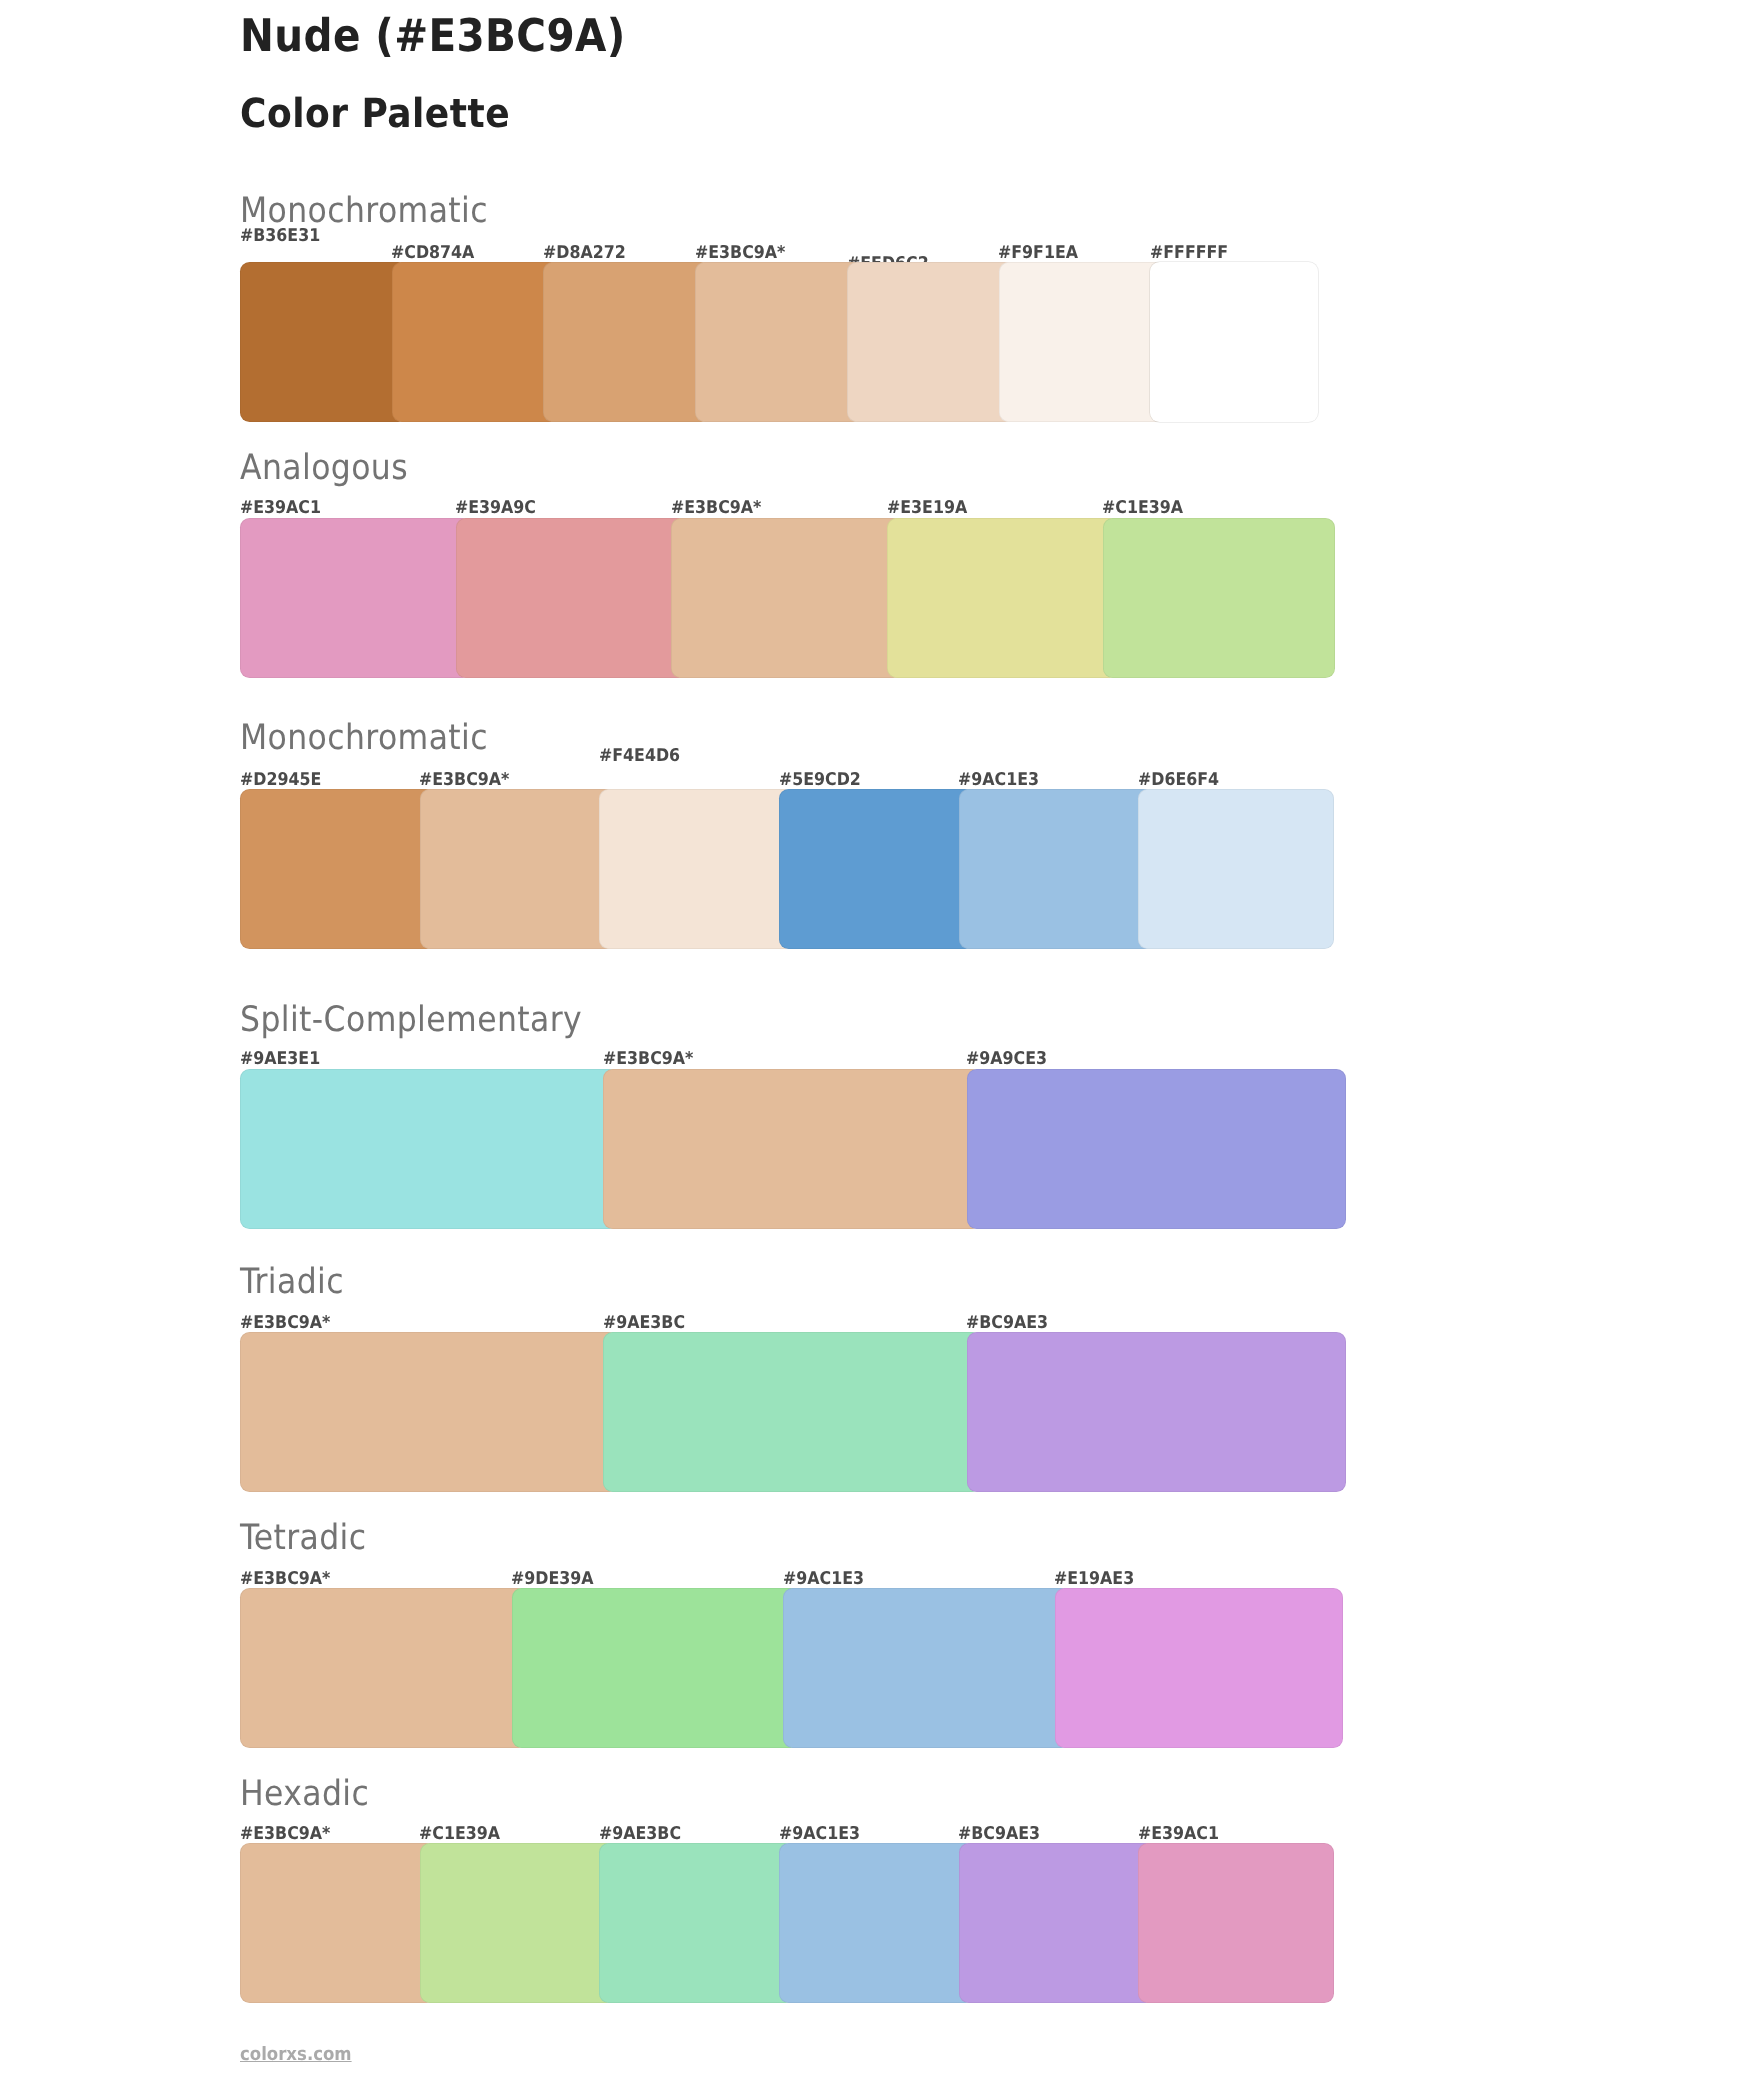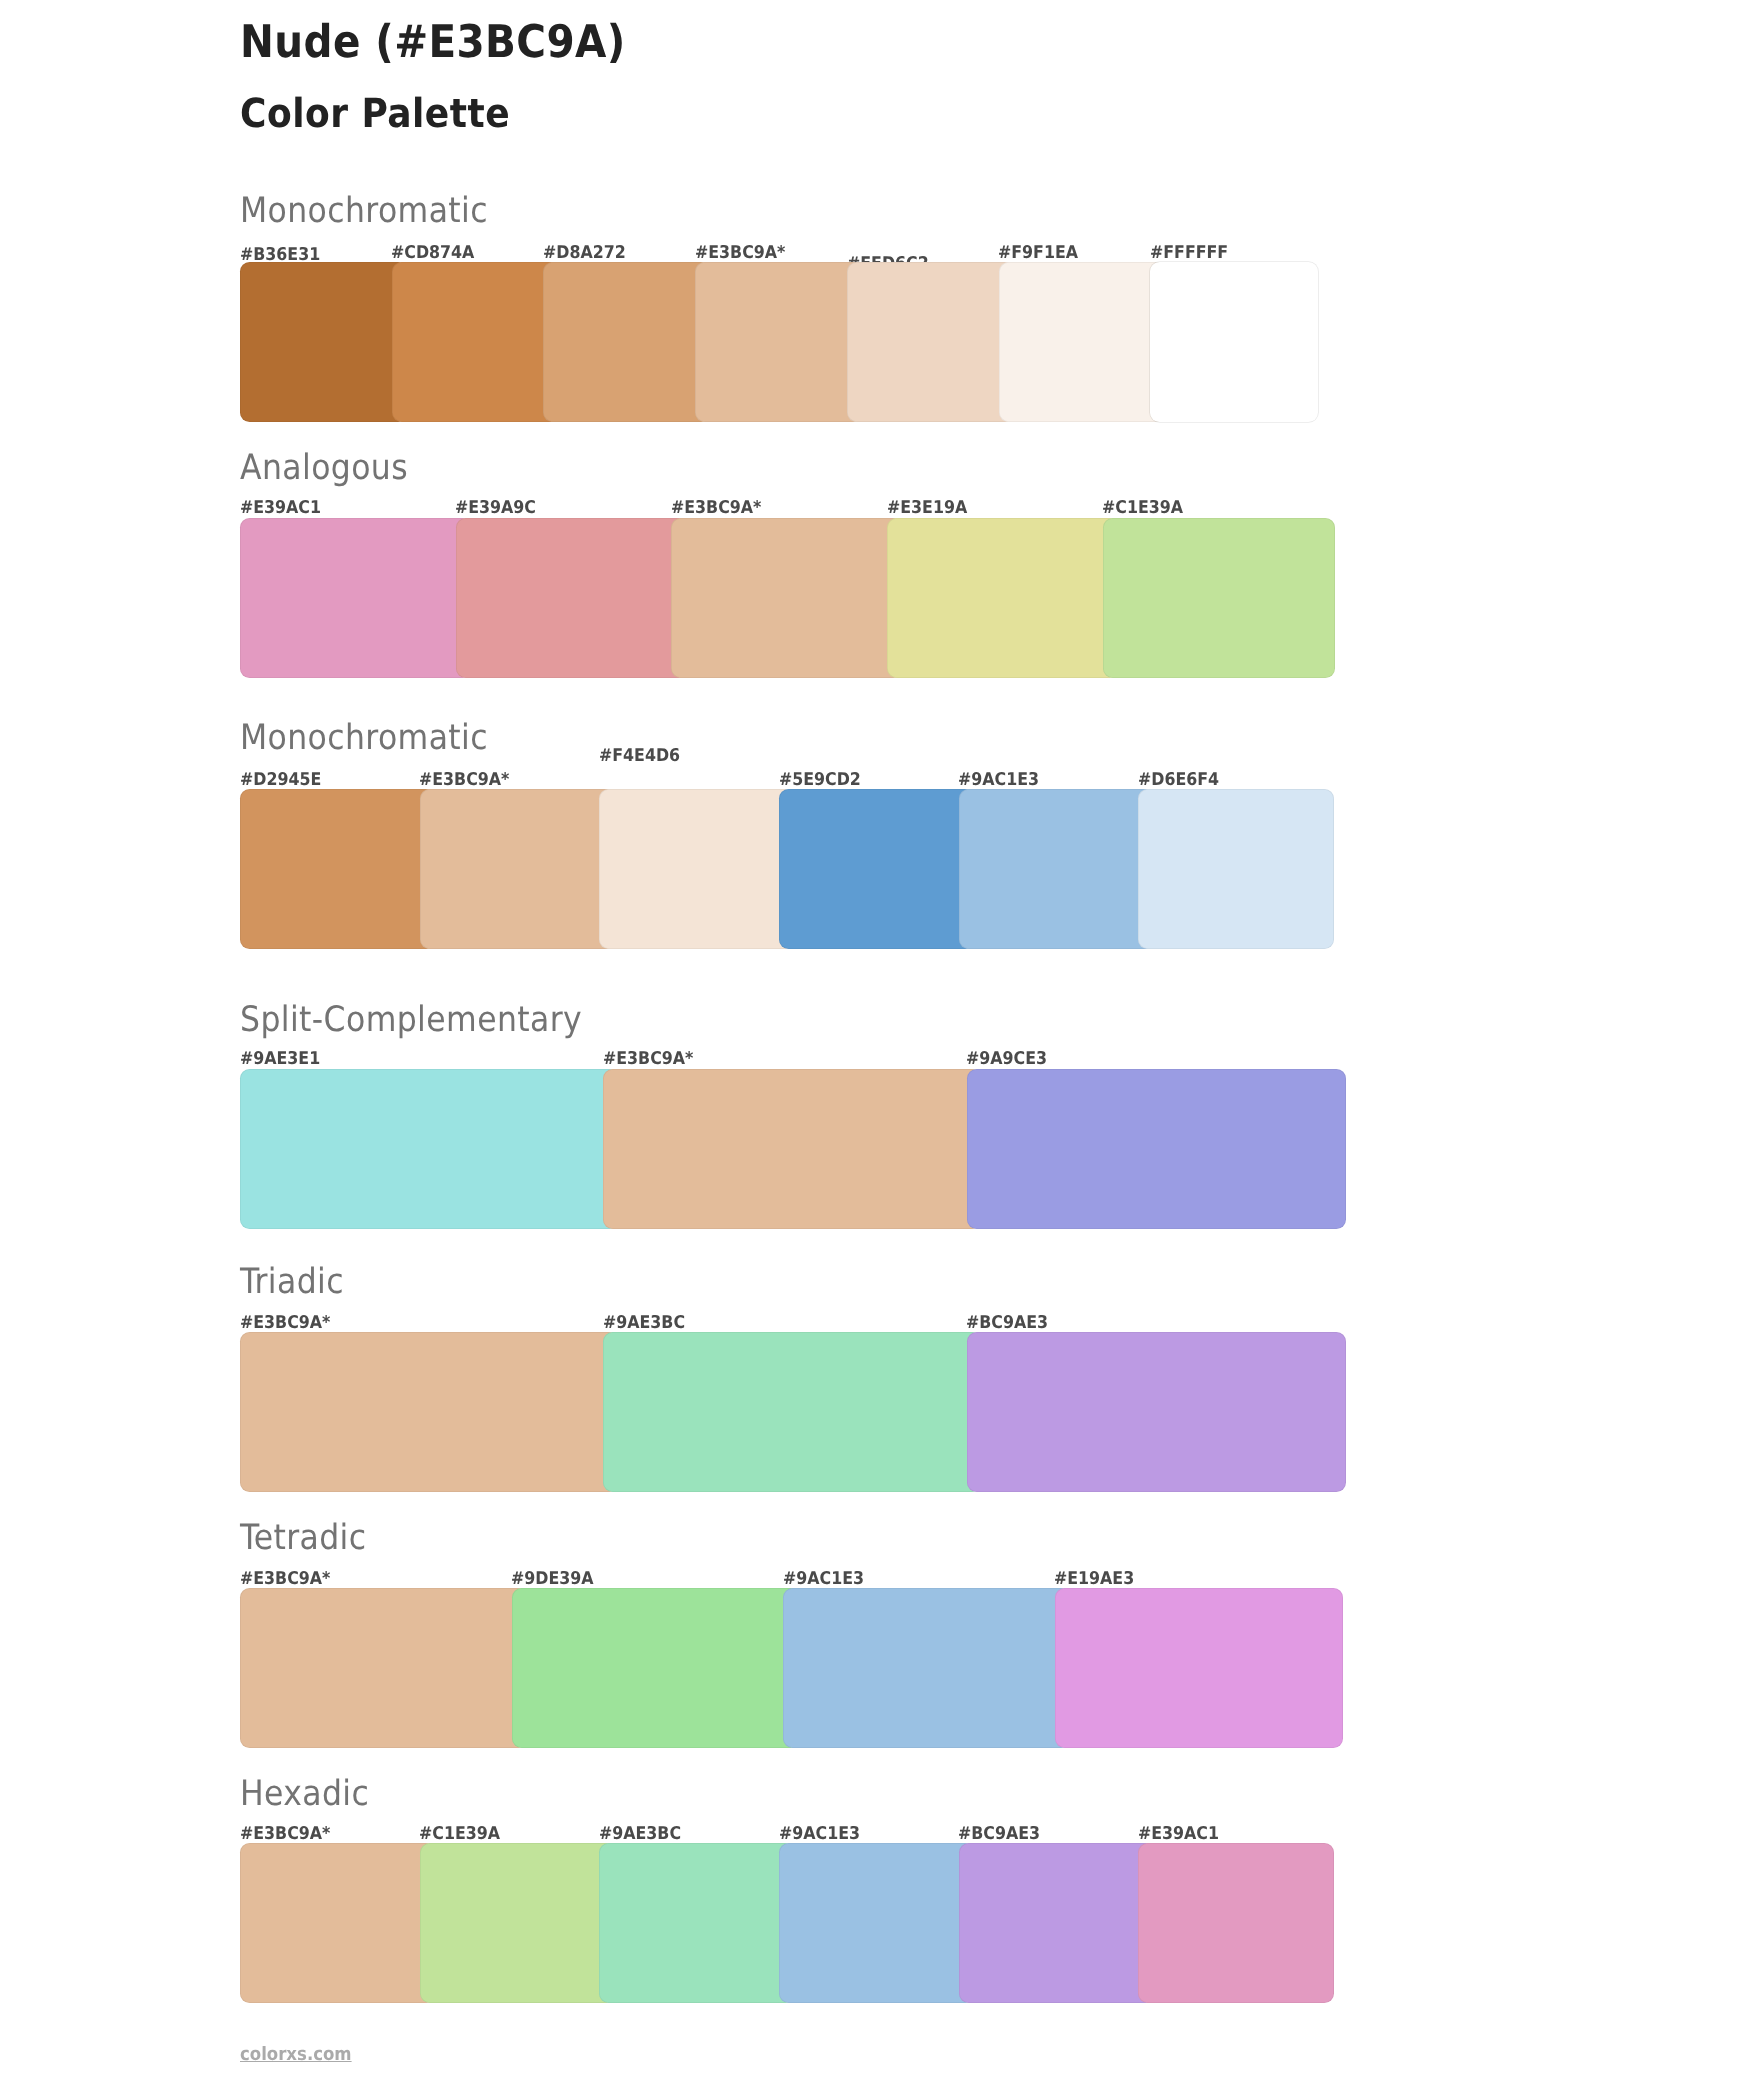--- a/index.html
+++ b/index.html
@@ -9,21 +9,21 @@
     font-family:"DejaVu Sans", sans-serif;
     font-stretch:condensed;
     -webkit-font-smoothing:antialiased;
     text-rendering:geometricPrecision;
     overflow:hidden;
   }
   .page{position:relative;width:1757px;height:2077px;transform:translateZ(0);}
 
   
   .title{
-    position:absolute;left:240px;top:19px;
+    position:absolute;left:240px;top:13px;
     font-size:45px;font-weight:700;color:#222222;
     letter-spacing:0.4px;white-space:nowrap;line-height:1;
   }
   .subtitle{
     position:absolute;left:240px;top:94px;
     font-size:40px;font-weight:700;color:#222222;
     letter-spacing:0.5px;white-space:nowrap;line-height:1;
   }
 
   
@@ -60,21 +60,21 @@
       <div class="sec-title" style="top: 194px;">Monochromatic</div>
       <div class="strip" style="top: 262px; width: 1078px;">
         <div class="sw" style="left: 0px; width: 168px; background: rgb(179, 110, 49); z-index: 10;"></div>
         <div class="sw" style="left: 152px; width: 168px; background: rgb(205, 135, 74); z-index: 11;"></div>
         <div class="sw" style="left: 303px; width: 168px; background: rgb(216, 162, 114); z-index: 12;"></div>
         <div class="sw" style="left: 455px; width: 168px; background: rgb(227, 188, 154); z-index: 13;"></div>
         <div class="sw" style="left: 607px; width: 168px; background: rgb(238, 214, 194); z-index: 14;"></div>
         <div class="sw" style="left: 759px; width: 168px; background: rgb(249, 241, 234); z-index: 15;"></div>
         <div class="sw white" style="left: 910px; width: 168px; background: rgb(255, 255, 255); z-index: 16;"></div>
       </div>
-      <div class="hex" style="left: 240px; top: 247px; text-align: right;">#B36E31</div>
+      <div class="hex" style="left: 240px; top: 228px; text-align: right;">#B36E31</div>
       <div class="hex" style="left: 391px; top: 245px;">#CD874A</div>
       <div class="hex" style="left: 543px; top: 245px;">#D8A272</div>
       <div class="hex" style="left: 695px; top: 245px;">#E3BC9A*</div>
       <div class="hex" style="left: 847px; top: 245px; margin-top: 11px;">#EED6C2</div>
       <div class="hex" style="left: 998px; top: 245px;">#F9F1EA</div>
       <div class="hex" style="left: 1150px; top: 245px;">#FFFFFF</div>
       <div class="sec-title" style="top: 451px;">Analogous</div>
       <div class="strip" style="top: 518px; width: 1078px;">
         <div class="sw" style="left: 0px; width: 232px; background: rgb(227, 154, 193); z-index: 10;"></div>
         <div class="sw" style="left: 216px; width: 232px; background: rgb(227, 154, 156); z-index: 11;"></div>

